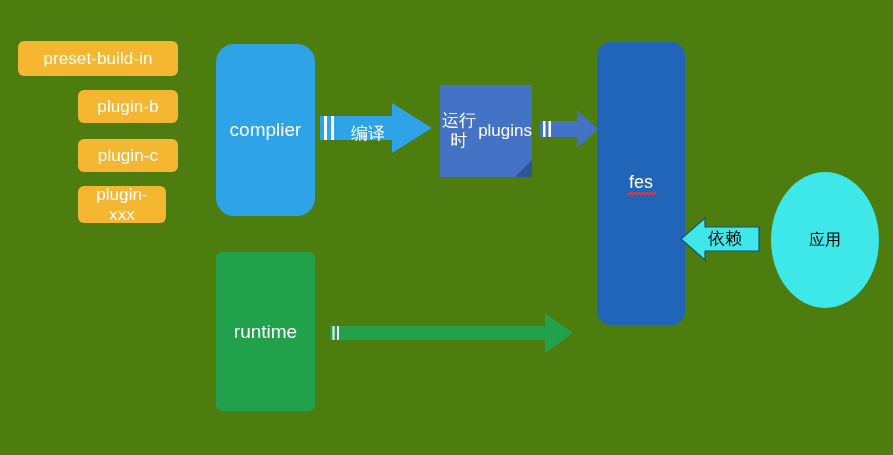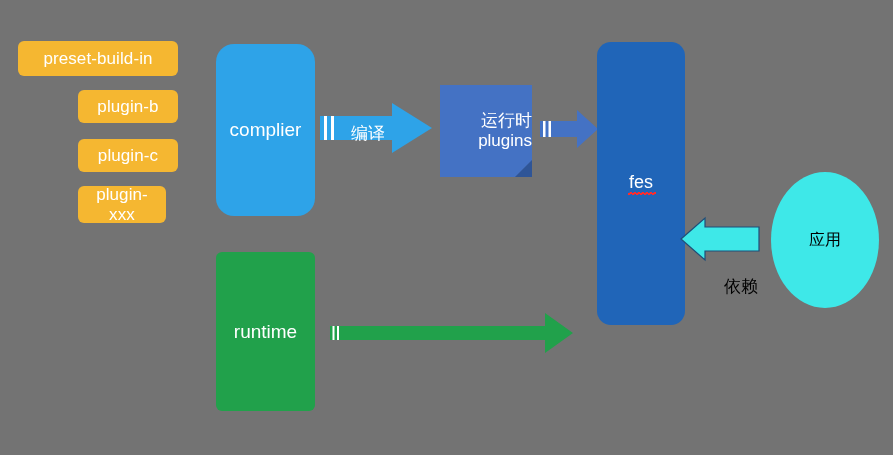--- a/index.html
+++ b/index.html
@@ -7,21 +7,21 @@
     padding: 0;
     background: #ffffff;
   }
   body {
     font-family: "Liberation Sans", sans-serif;
   }
   #canvas {
     position: relative;
     width: 893px;
     height: 455px;
-    background: #737373;
+    background: #4d7c0f;
     overflow: hidden;
   }
 
   
   .node {
     position: absolute;
     box-sizing: border-box;
     display: flex;
     align-items: center;
     justify-content: center;
@@ -77,23 +77,22 @@
       radial-gradient(circle at 1px 2.5px, #ff2b2b 1.3px, transparent 1.6px),
       radial-gradient(circle at 3px 0.5px, #ff2b2b 1.3px, transparent 1.6px);
     background-size: 4px 3px;
     background-repeat: repeat-x;
   }
 
   
   .docshape {
     background: #4472c4;
     font-size: 17px;
-    flex-direction: column;
+    flex-direction: row;
     clip-path: polygon(0 0, 100% 0, 100% 82%, 82% 100%, 0 100%);
-    align-items: flex-end;
   }
   .docfold {
     position: absolute;
     background: #2f5597;
     clip-path: polygon(100% 0, 100% 100%, 0 100%);
     pointer-events: none;
   }
 
   
   .ellipse {
@@ -186,19 +185,19 @@
       <rect x="2.5" y="13" width="2" height="14" fill="#ffffff"></rect>
       <rect x="7" y="13" width="2" height="14" fill="#ffffff"></rect>
     </svg>
   </div>
 
   <div class="arrow-wrap" style="left:681px; top:218px;">
     <svg width="78" height="42" viewBox="0 0 78 42" aria-hidden="true">
       <path d="M0,21 L24,0 L24,9 L78,9 L78,33 L24,33 L24,42 Z" fill="#3ee8e8" stroke="#1f4e79" stroke-width="1.2" stroke-linejoin="miter"></path>
     </svg>
   </div>
-  <div class="arrow-label label-black" style="left:714px; top:224px; width:54px; height:28px;margin-top:48px;">依赖</div>
+  <div class="arrow-label label-black" style="left:698px; top:224px; width:54px; height:28px;">依赖</div>
 
   <div class="node ellipse" style="left:771px; top:172px; width:108px; height:136px;">
     <span>应用</span>
   </div>
 
 </div>
 
 </body></html>

